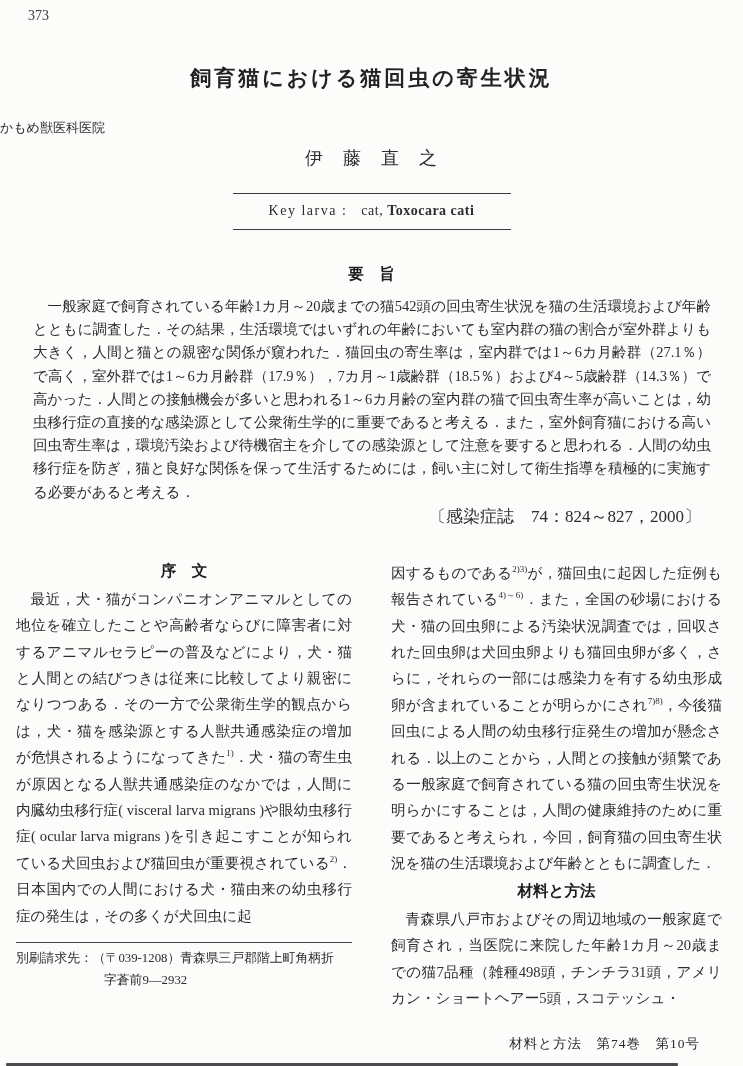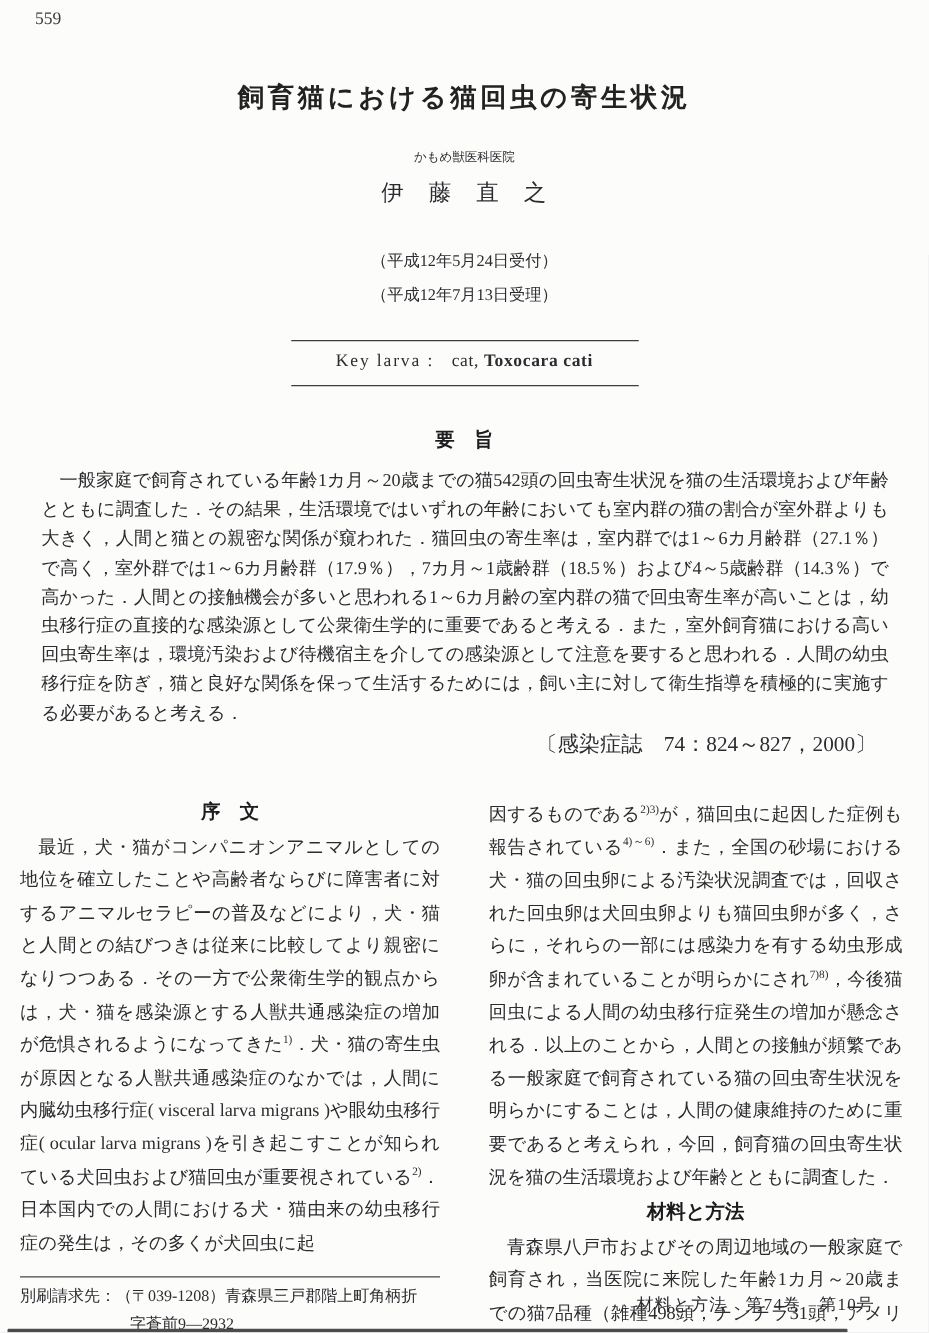--- a/index.html
+++ b/index.html
@@ -7,21 +7,21 @@
     position:relative;
     width:743px;height:1066px;
     margin:0 auto;
     background:#fcfcfb;
     color:#2c2c30;
     font-family:"Liberation Serif","DejaVu Serif",serif;
     overflow:hidden;
   }
   .page-num{position:absolute;top:8px;left:28px;font-size:14px;color:#3a3a3e;}
   .title{margin:64px 0 11px;text-align:center;font-size:21px;font-weight:600;letter-spacing:3px;color:#222;}
-  .affil{margin-top:27px;text-align:center;font-size:10px;}
+  .affil{margin-top:27px;text-align:left;font-size:13px;}
   .author{margin-top:9px;text-align:center;font-size:18px;letter-spacing:1px;}
   .dates{margin-top:29px;text-align:center;font-size:13px;line-height:27px;}
   .keywords{
     width:278px;margin:23px auto 0;
     border-top:1.5px solid #3d3d40;border-bottom:1.5px solid #3d3d40;
     padding:9px 0 10px;text-align:center;font-size:14px;letter-spacing:.5px;
   }
   .keywords .kw-label{margin-right:14px;letter-spacing:1.5px;}
   .keywords b{font-weight:bold;}
   .sec-heading{
@@ -49,31 +49,27 @@
   }
   .footnote .fn-indent{padding-left:88px;}
   .footer{position:absolute;right:43px;bottom:13px;font-size:13.5px;letter-spacing:1px;}
   .scan-edge{position:absolute;left:6px;bottom:0;width:672px;height:3px;background:#4c4c4e;border-radius:1px;}
 </style>
 </head>
 <body>
 
 <div class="page">
 
-  <div class="page-num">559</div>
+  <div class="page-num">373</div>
 
   <h1 class="title">飼育猫における猫回虫の寄生状況</h1>
 
   <div class="affil">かもめ獣医科医院</div>
   <div class="author">伊　藤　直　之</div>
 
-  <div class="dates">
-    <div>（平成12年5月24日受付）</div>
-    <div>（平成12年7月13日受理）</div>
-  </div>
 
   <div class="keywords">
     <span class="kw-label">Key larva :</span><span><span>cat,</span> <b>Toxocara cati</b></span>
   </div>
 
   <h2 class="sec-heading abstract-heading">要　旨</h2>
   <p class="abstract">一般家庭で飼育されている年齢1カ月～20歳までの猫542頭の回虫寄生状況を猫の生活環境および年齢とともに調査した．その結果，生活環境ではいずれの年齢においても室内群の猫の割合が室外群よりも大きく，人間と猫との親密な関係が窺われた．猫回虫の寄生率は，室内群では1～6カ月齢群（27.1％）で高く，室外群では1～6カ月齢群（17.9％），7カ月～1歳齢群（18.5％）および4～5歳齢群（14.3％）で高かった．人間との接触機会が多いと思われる1～6カ月齢の室内群の猫で回虫寄生率が高いことは，幼虫移行症の直接的な感染源として公衆衛生学的に重要であると考える．また，室外飼育猫における高い回虫寄生率は，環境汚染および待機宿主を介しての感染源として注意を要すると思われる．人間の幼虫移行症を防ぎ，猫と良好な関係を保って生活するためには，飼い主に対して衛生指導を積極的に実施する必要があると考える．</p>
   <div class="citation">〔感染症誌　74：824～827，2000〕</div>
 
   <div class="columns">

